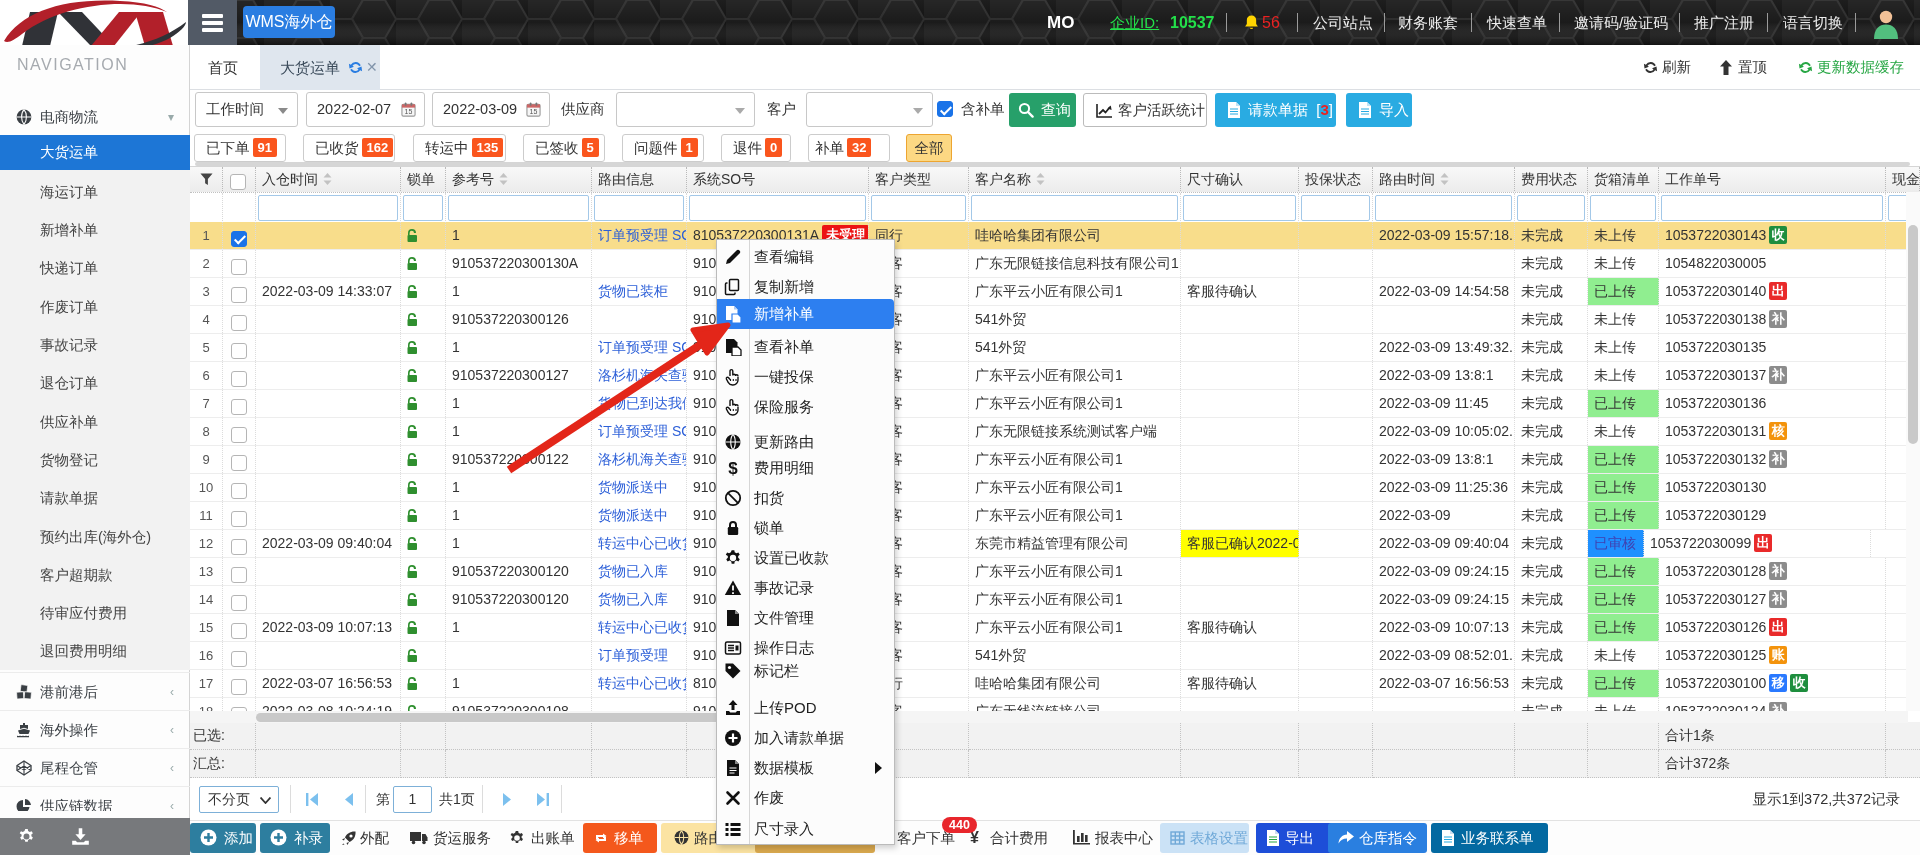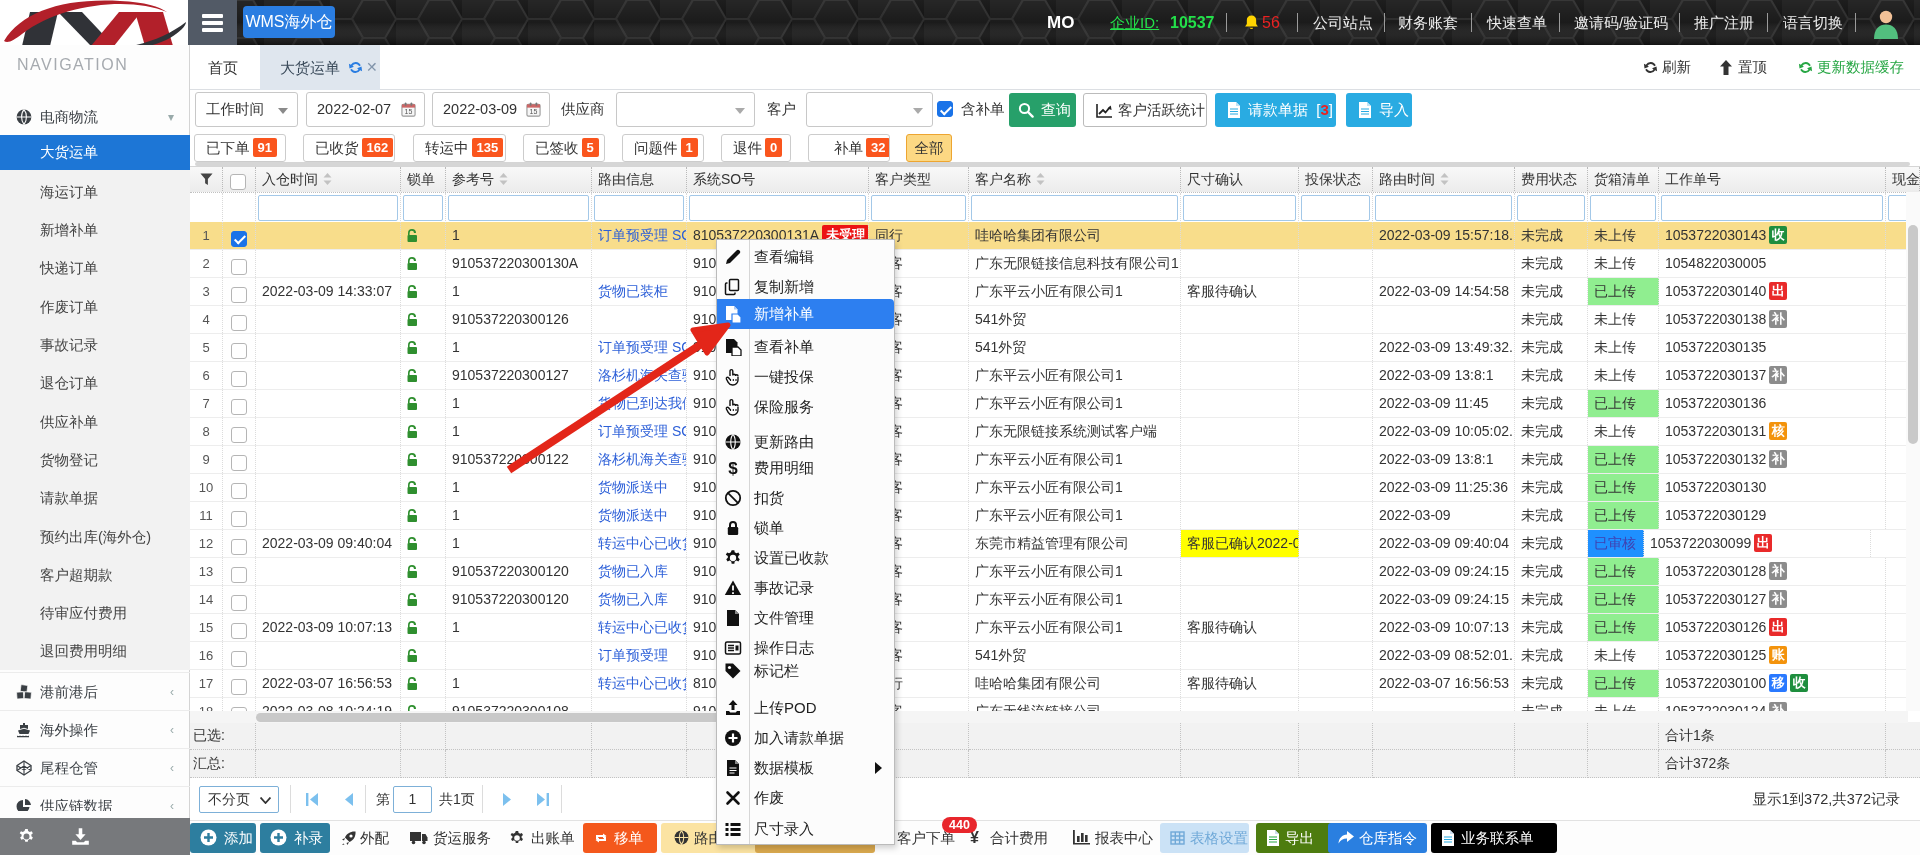--- a/index.html
+++ b/index.html
@@ -365,21 +365,21 @@
             <path d="M3 7 h8 M3 9.5 h8 M3 12 h8"></path>
           </g>
         </svg>
   <span style="margin-left:33px">导入</span></div>
 <div class="stbtn" style="left:4px;width:92px"><span style="margin-left:11px">已下单</span><span class="bdg">91</span></div>
       <div class="stbtn" style="left:113px;width:92px"><span style="margin-left:11px">已收货</span><span class="bdg">162</span></div>
       <div class="stbtn" style="left:223px;width:93px"><span style="margin-left:11px">转运中</span><span class="bdg">135</span></div>
       <div class="stbtn" style="left:333px;width:82px"><span style="margin-left:11px">已签收</span><span class="bdg">5</span></div>
       <div class="stbtn" style="left:432px;width:82px"><span style="margin-left:11px">问题件</span><span class="bdg">1</span></div>
       <div class="stbtn" style="left:531px;width:70px"><span style="margin-left:11px">退件</span><span class="bdg">0</span></div>
-      <div class="stbtn" style="left:618px;width:82px"><span style="margin-left:25px">补单</span><span class="bdg">32</span></div>
+      <div class="stbtn" style="left:618px;width:82px"><span style="margin-left:6px">补单</span><span class="bdg">32</span></div>
       <div id="st-all" style="left:716px;width:46px">全部</div>
       <div style="position:absolute;left:5px;top:117px;width:1715px;height:4px;background:#d6d6d6;border-radius:2px"></div>
       <div id="thead">
         <div class="th" style="width:33px;padding:0">
           <svg width="13" height="13" viewBox="0 0 14 14" style="margin:6px auto 0">
             <path d="M0.5 0.5 H13.5 L8.5 6.5 V13 L5.5 11 V6.5 Z" fill="#444"></path>
           </svg>
         </div>
         <div class="th" style="width:33px;padding:0"><span class="cb" style="margin:4px 0 0 7px"></span></div>
         <div class="th" style="width:145px;padding:0 6px">入仓时间<svg width="9" height="12" viewBox="0 0 9 12" style="display:inline-block;vertical-align:-1px;margin-left:5px">
@@ -971,33 +971,33 @@
         </svg>
 <div class="btxt" style="left:905px">报表中心</div>
         <div class="bbtn" style="left:970px;width:89px;background:#cbe2f6;color:#70a9d8">
  <svg width="15" height="14" viewBox="0 0 15 14" style="position:absolute;left:10px;top:8px">
             <g fill="none" stroke="#70a9d8" stroke-width="1.4">
               <rect x="1" y="1" width="13" height="12"></rect>
               <path d="M1 5 H14 M1 9 H14 M5.3 1 V13 M9.6 1 V13"></path>
             </g>
           </svg>
  <span style="margin-left:30px">表格设置</span></div>
-        <div class="bbtn" style="left:1066px;width:84px;background:#4d7c0f"><svg width="14" height="16" viewBox="0 0 14 16" style="position:absolute;left:10px;top:7px">
+        <div class="bbtn" style="left:1066px;width:84px;background:#1d4ed8"><svg width="14" height="16" viewBox="0 0 14 16" style="position:absolute;left:10px;top:7px">
             <path d="M1 0 h8 l4 4 v12 H1 Z" fill="#fff"></path>
             <path d="M9 0 l4 4 h-4 Z" fill="#cde"></path>
             <g stroke="#28a745" stroke-width="1.2">
               <path d="M3 7 h8 M3 9.5 h8 M3 12 h8"></path>
             </g>
           </svg><span style="margin-left:29px">导出</span></div>
         <div class="bbtn" style="left:1138px;width:99px;background:#2a7fe0">
  <svg width="16" height="14" viewBox="0 0 16 14" style="position:absolute;left:10px;top:8px">
             <path d="M9 0 L16 5.5 L9 11 V7.5 C5 7.5 2.5 9 0.5 12.5 C1 7 4 4 9 3.5 Z" fill="#fff"></path>
           </svg>
  <span style="margin-left:31px">仓库指令</span></div>
-        <div class="bbtn" style="left:1241px;width:126px;background:#000000"><svg width="14" height="16" viewBox="0 0 14 16" style="position:absolute;left:10px;top:7px">
+        <div class="bbtn" style="left:1241px;width:117px;background:#0369a1"><svg width="14" height="16" viewBox="0 0 14 16" style="position:absolute;left:10px;top:7px">
             <path d="M1 0 h8 l4 4 v12 H1 Z" fill="#fff"></path>
             <path d="M9 0 l4 4 h-4 Z" fill="#cde"></path>
             <g stroke="#29abe2" stroke-width="1.2">
               <path d="M3 7 h8 M3 9.5 h8 M3 12 h8"></path>
             </g>
           </svg><span style="margin-left:30px">业务联系单</span></div>
       </div>
     </div>
     <div id="vsb">
       <div class="th"></div>

